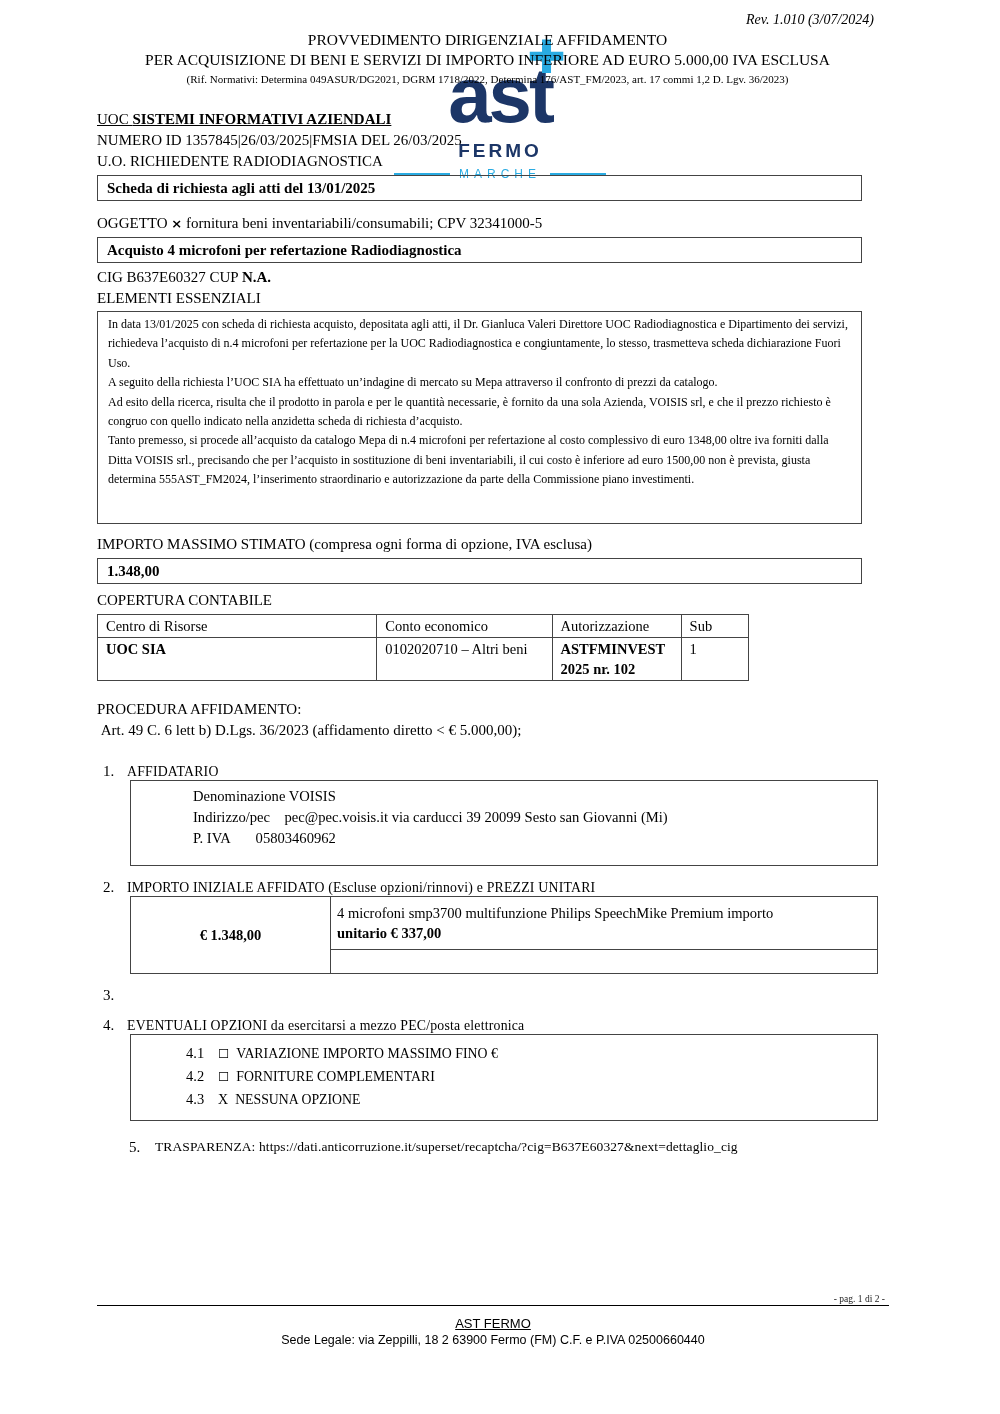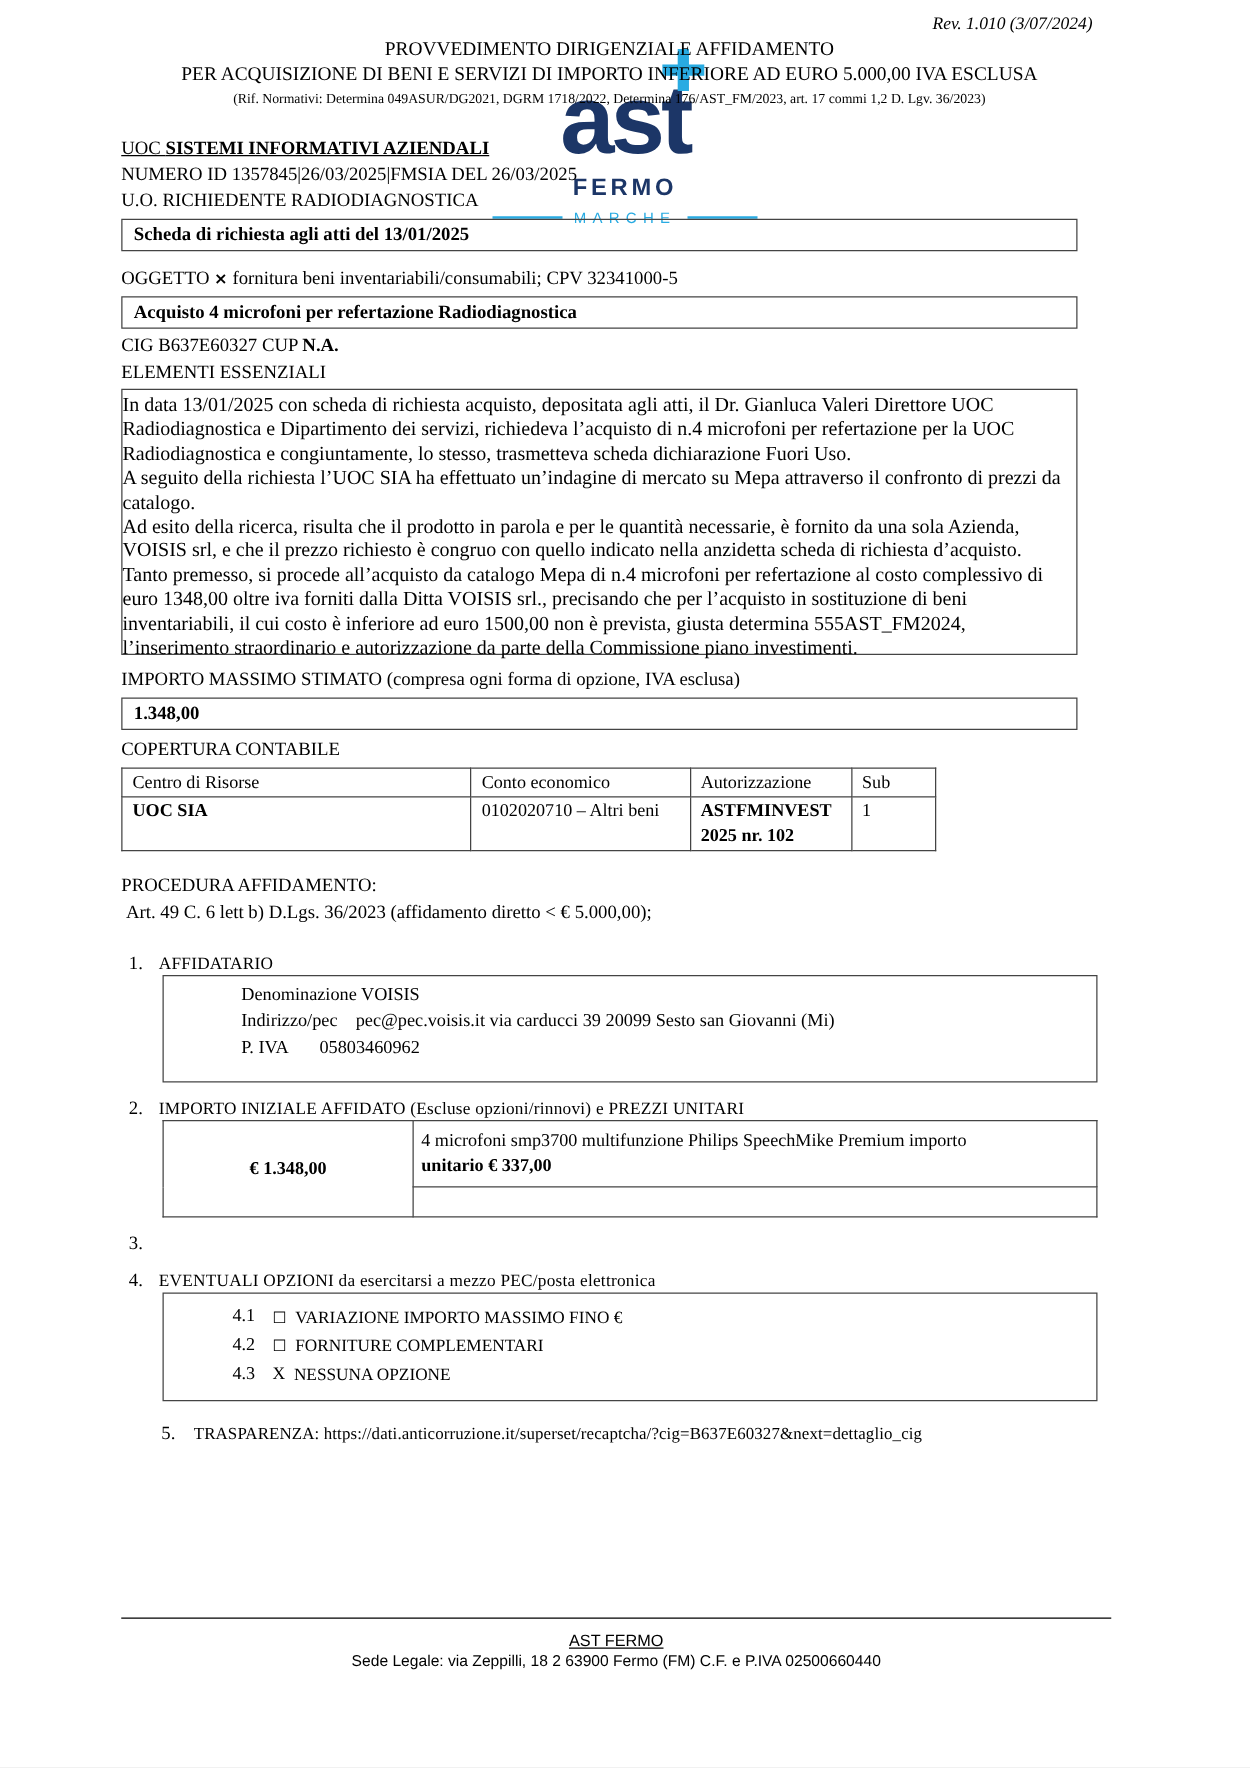--- a/index.html
+++ b/index.html
@@ -51,21 +51,21 @@
     line-height:20px; min-height:24px;
   }
   .bold { font-weight:bold; }
   .x-mark { font-family:"DejaVu Sans", sans-serif; font-weight:bold; font-size:13px; }
 
   .uoc-block { margin-top:20px; }
   .section-label { margin-top:10px; line-height:21px; }
 
   .elementi-box {
     border:1px solid #444; width:765px; margin-top:2px;
-    padding:3px 10px 6px 0; font-size:16px; line-height:19.4px;
+    padding:3px 10px 6px 10px; font-size:12px; line-height:19.4px;
     height:213px;
   }
 
   
   table { border-collapse:collapse; }
   .cop-table { width:652px; margin-top:3px; font-size:14.5px; }
   .cop-table td { border:1px solid #444; padding:1px 8px; vertical-align:top; line-height:20px; }
   .cop-c1 { width:363px; } .cop-c2 { width:208px; } .cop-c3 { width:132px; } .cop-c4 { width:78px; }
 
   .procedura { margin-top:18px; }
@@ -248,18 +248,19 @@
     </div>
 
     <div class="item5">
       <span class="item-num">5.</span>
       <span class="item5-text"><span>TRASPARENZA: </span><a class="item5-link" href="#">https://dati.anticorruzione.it/superset/recaptcha/?cig=B637E60327&amp;next=dettaglio_cig</a></span>
     </div>
 
   </div>
 
   <div class="footer">
+    <div class="pag">- pag. 1 di 2 -</div>
     <div class="footer-rule"></div>
     <div class="footer-org">AST FERMO</div>
     <div class="footer-addr">Sede Legale: via Zeppilli, 18 2 63900 Fermo (FM) C.F. e P.IVA 02500660440</div>
   </div>
 
 </div>
 
 </body></html>

